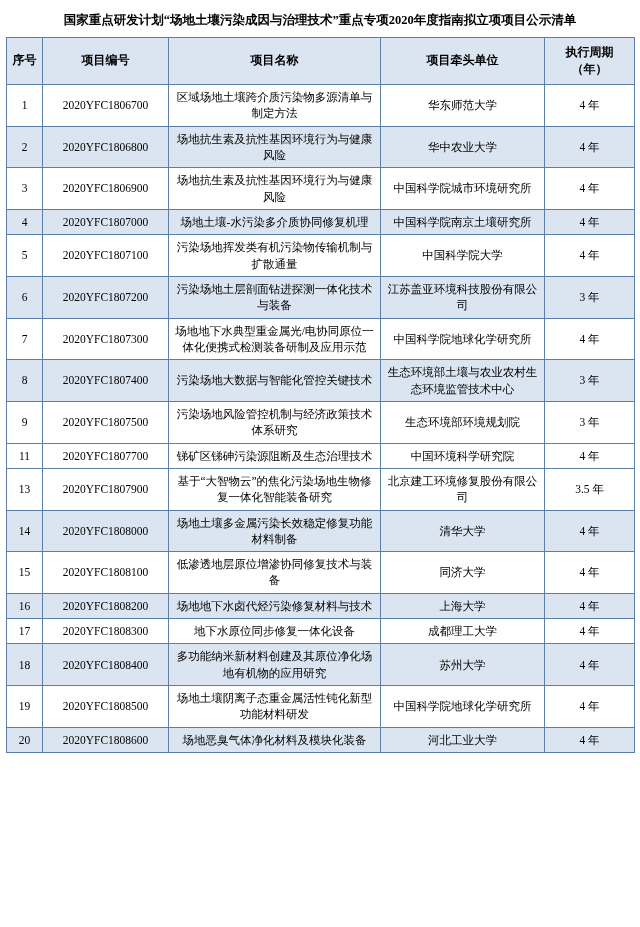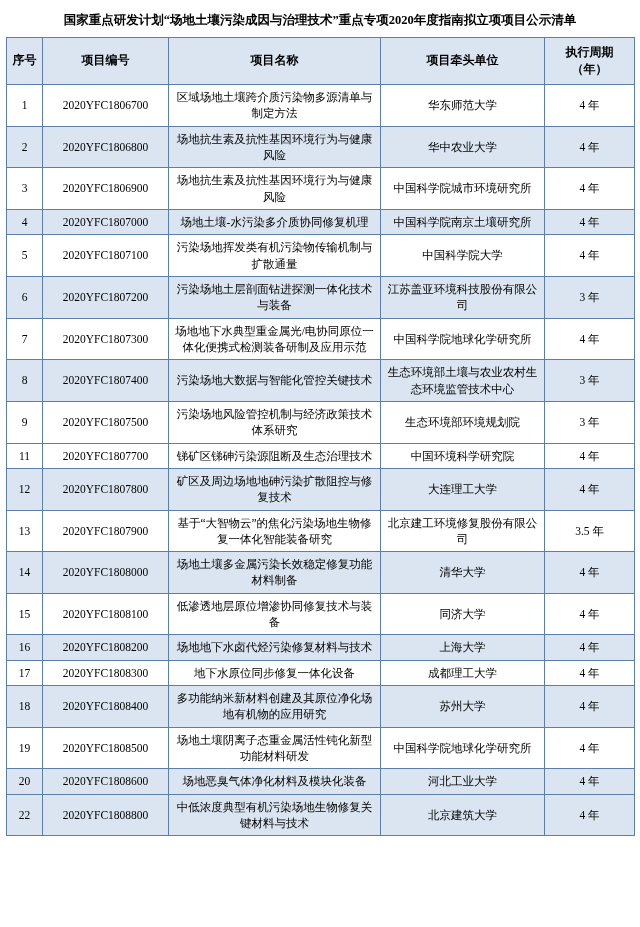--- a/index.html
+++ b/index.html
@@ -160,27 +160,20 @@
           <td class="org-cell">生态环境部环境规划院</td>
           <td>3 年</td>
         </tr>
         <tr class="plain">
           <td>11</td>
           <td>2020YFC1807700</td>
           <td class="name-cell">锑矿区锑砷污染源阻断及生态治理技术</td>
           <td class="org-cell">中国环境科学研究院</td>
           <td>4 年</td>
         </tr>
-        <tr class="alt">
-          <td>12</td>
-          <td>2020YFC1807800</td>
-          <td class="name-cell">矿区及周边场地地砷污染扩散阻控与修复技术</td>
-          <td class="org-cell">大连理工大学</td>
-          <td>4 年</td>
-        </tr>
         <tr class="plain">
           <td>13</td>
           <td>2020YFC1807900</td>
           <td class="name-cell">基于“大智物云”的焦化污染场地生物修复一体化智能装备研究</td>
           <td class="org-cell">北京建工环境修复股份有限公司</td>
           <td>3.5 年</td>
         </tr>
         <tr class="alt">
           <td>14</td>
           <td>2020YFC1808000</td>
@@ -223,23 +216,16 @@
           <td class="org-cell">中国科学院地球化学研究所</td>
           <td>4 年</td>
         </tr>
         <tr class="alt">
           <td>20</td>
           <td>2020YFC1808600</td>
           <td class="name-cell">场地恶臭气体净化材料及模块化装备</td>
           <td class="org-cell">河北工业大学</td>
           <td>4 年</td>
         </tr>
-        <tr class="alt">
-          <td>22</td>
-          <td>2020YFC1808800</td>
-          <td class="name-cell">中低浓度典型有机污染场地生物修复关键材料与技术</td>
-          <td class="org-cell">北京建筑大学</td>
-          <td>4 年</td>
-        </tr>
       </tbody>
   </table>
 
 </div>
 
 </body></html>

